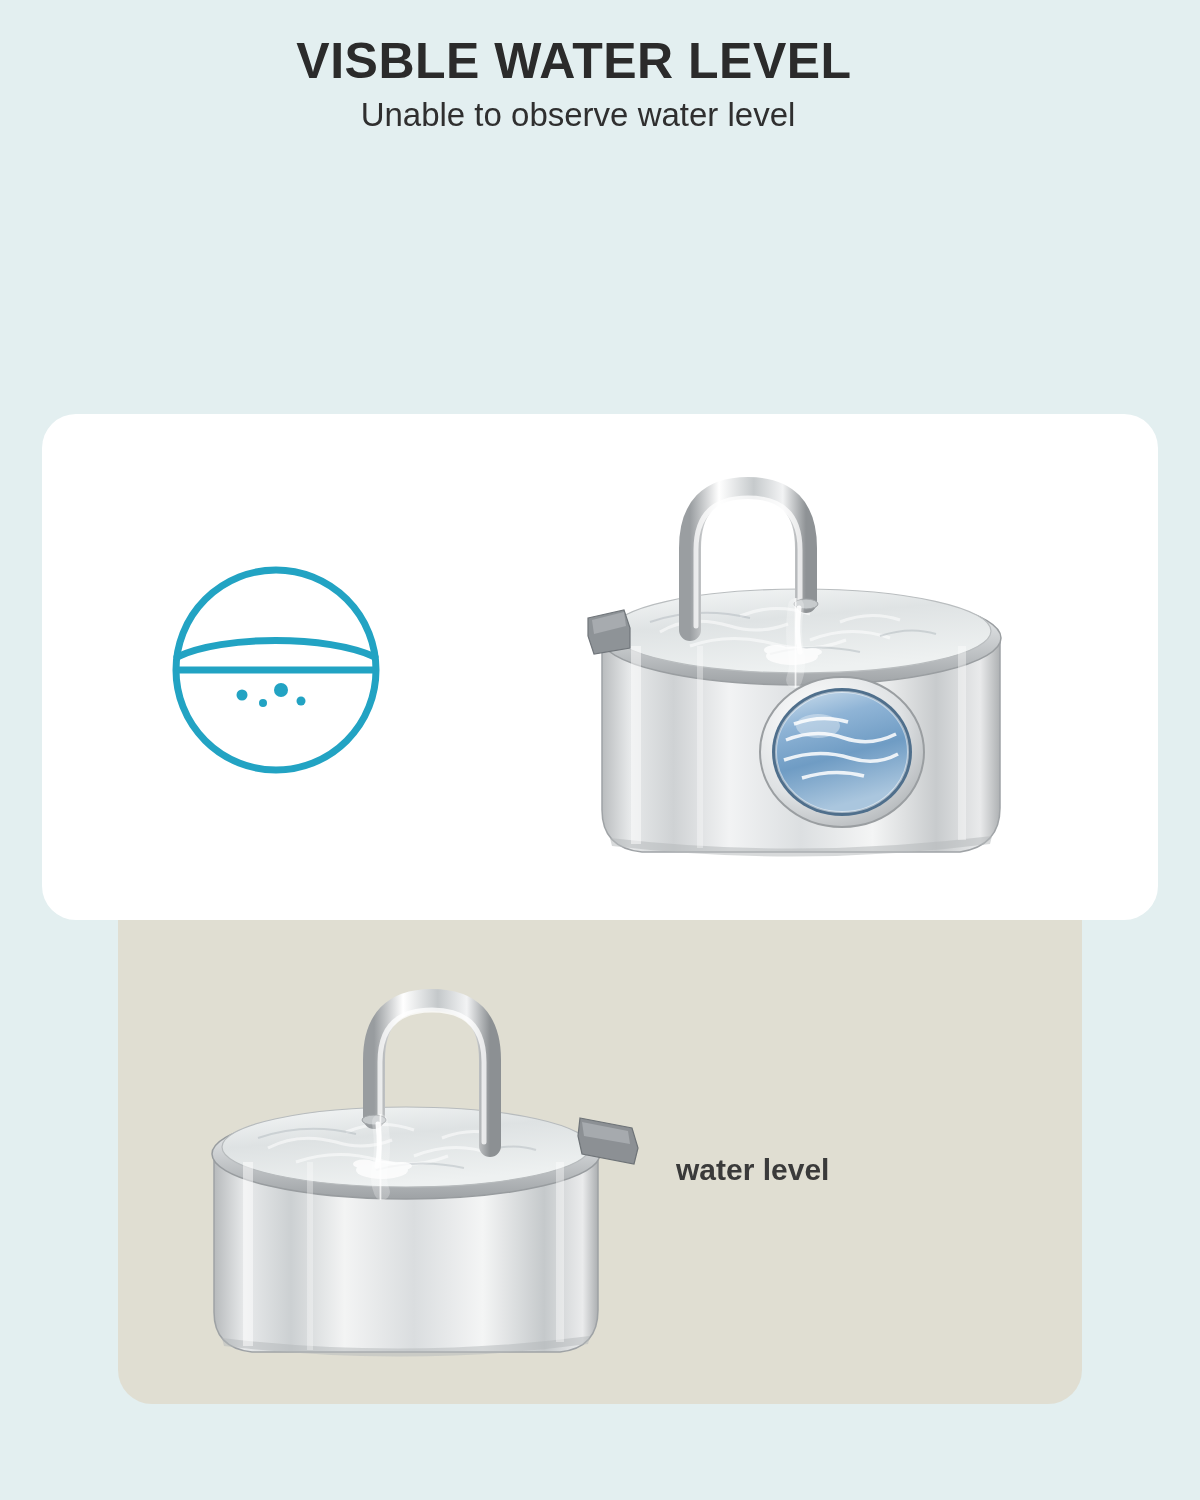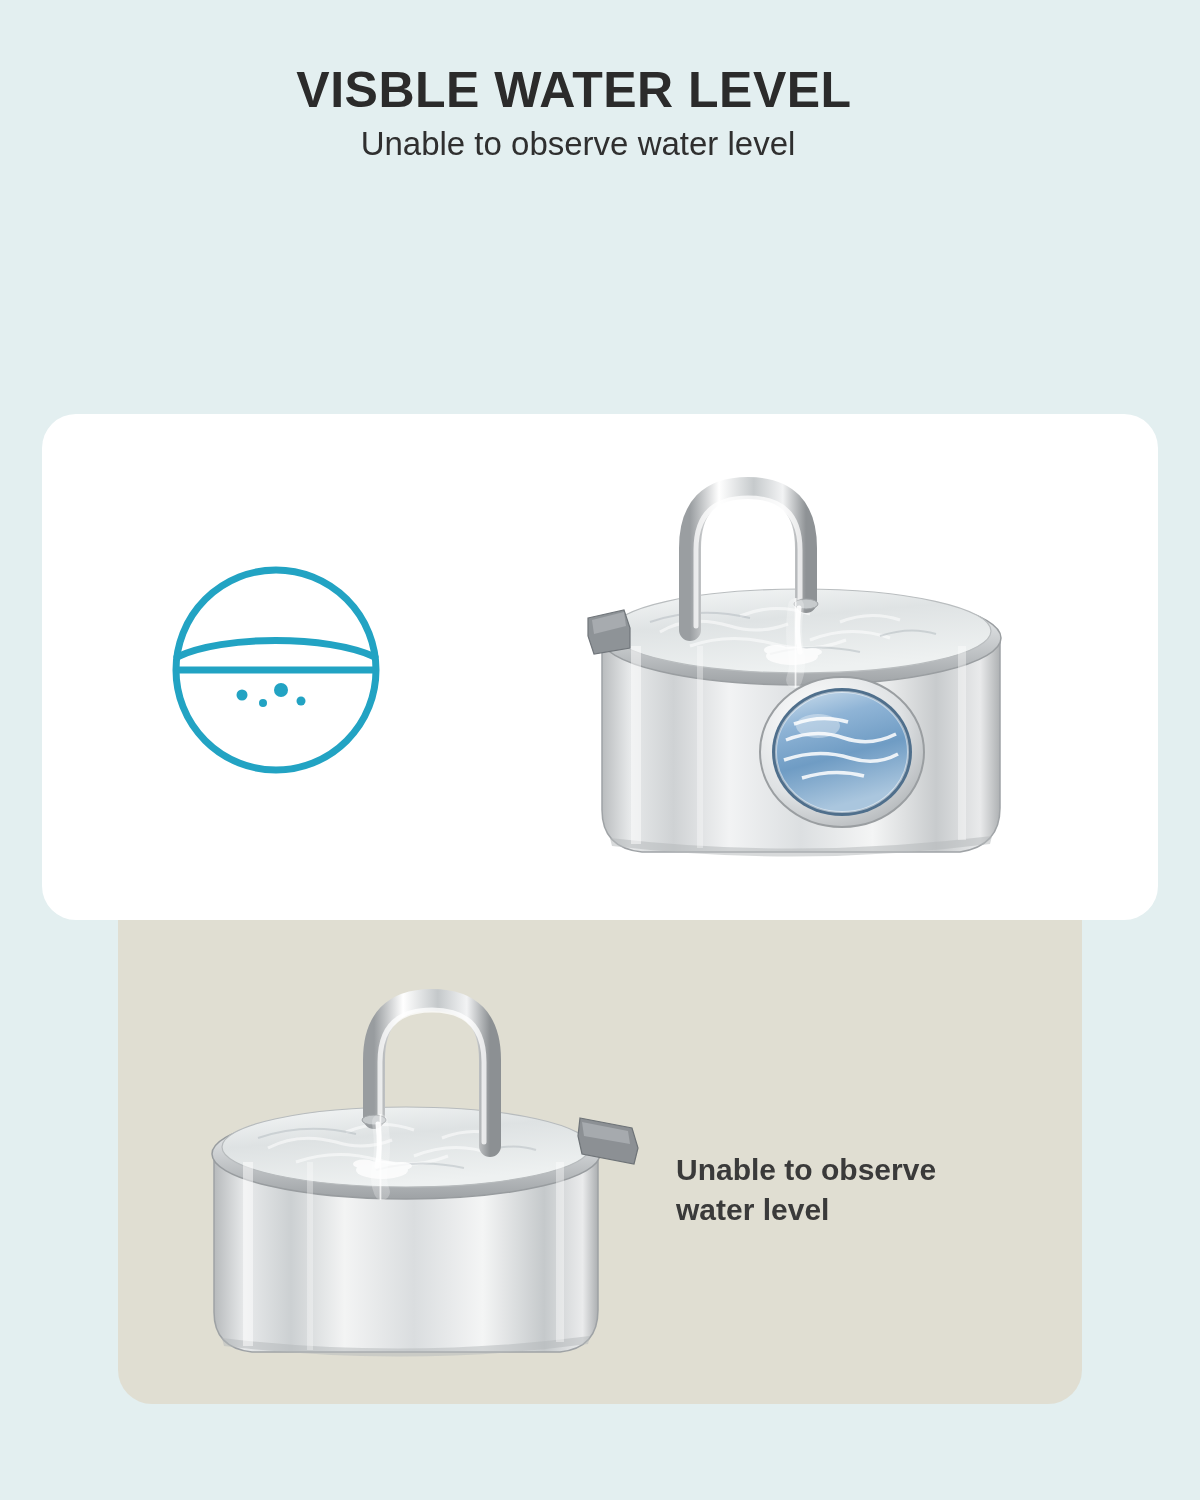--- a/index.html
+++ b/index.html
@@ -15,21 +15,21 @@
     position: relative;
   }
 
   
   .header {
     position: absolute;
     top: 0;
     left: 0;
     width: 1148px;
     text-align: center;
-    padding-top: 62px;
+    padding-top: 33px;
   }
   .title {
     font-size: 50px;
     font-weight: bold;
     letter-spacing: 0.5px;
     color: #2b2b2b;
     margin: 0;
     line-height: 1.15;
   }
   .subtitle {
@@ -307,15 +307,14 @@
       <ellipse cx="212" cy="216" rx="10" ry="4"></ellipse>
     </g>
 
     <path d="M58 212 L58 396" stroke="#ffffff" stroke-width="10" opacity="0.5"></path>
     <path d="M120 212 L120 400" stroke="#ffffff" stroke-width="6" opacity="0.33"></path>
     <path d="M370 212 L370 392" stroke="#ffffff" stroke-width="8" opacity="0.4"></path>
   </svg>
 </div>
 
 <div class="caption">
-  <div>Unable to observe</div>
   <div>water level</div>
 </div>
 
 </body></html>

